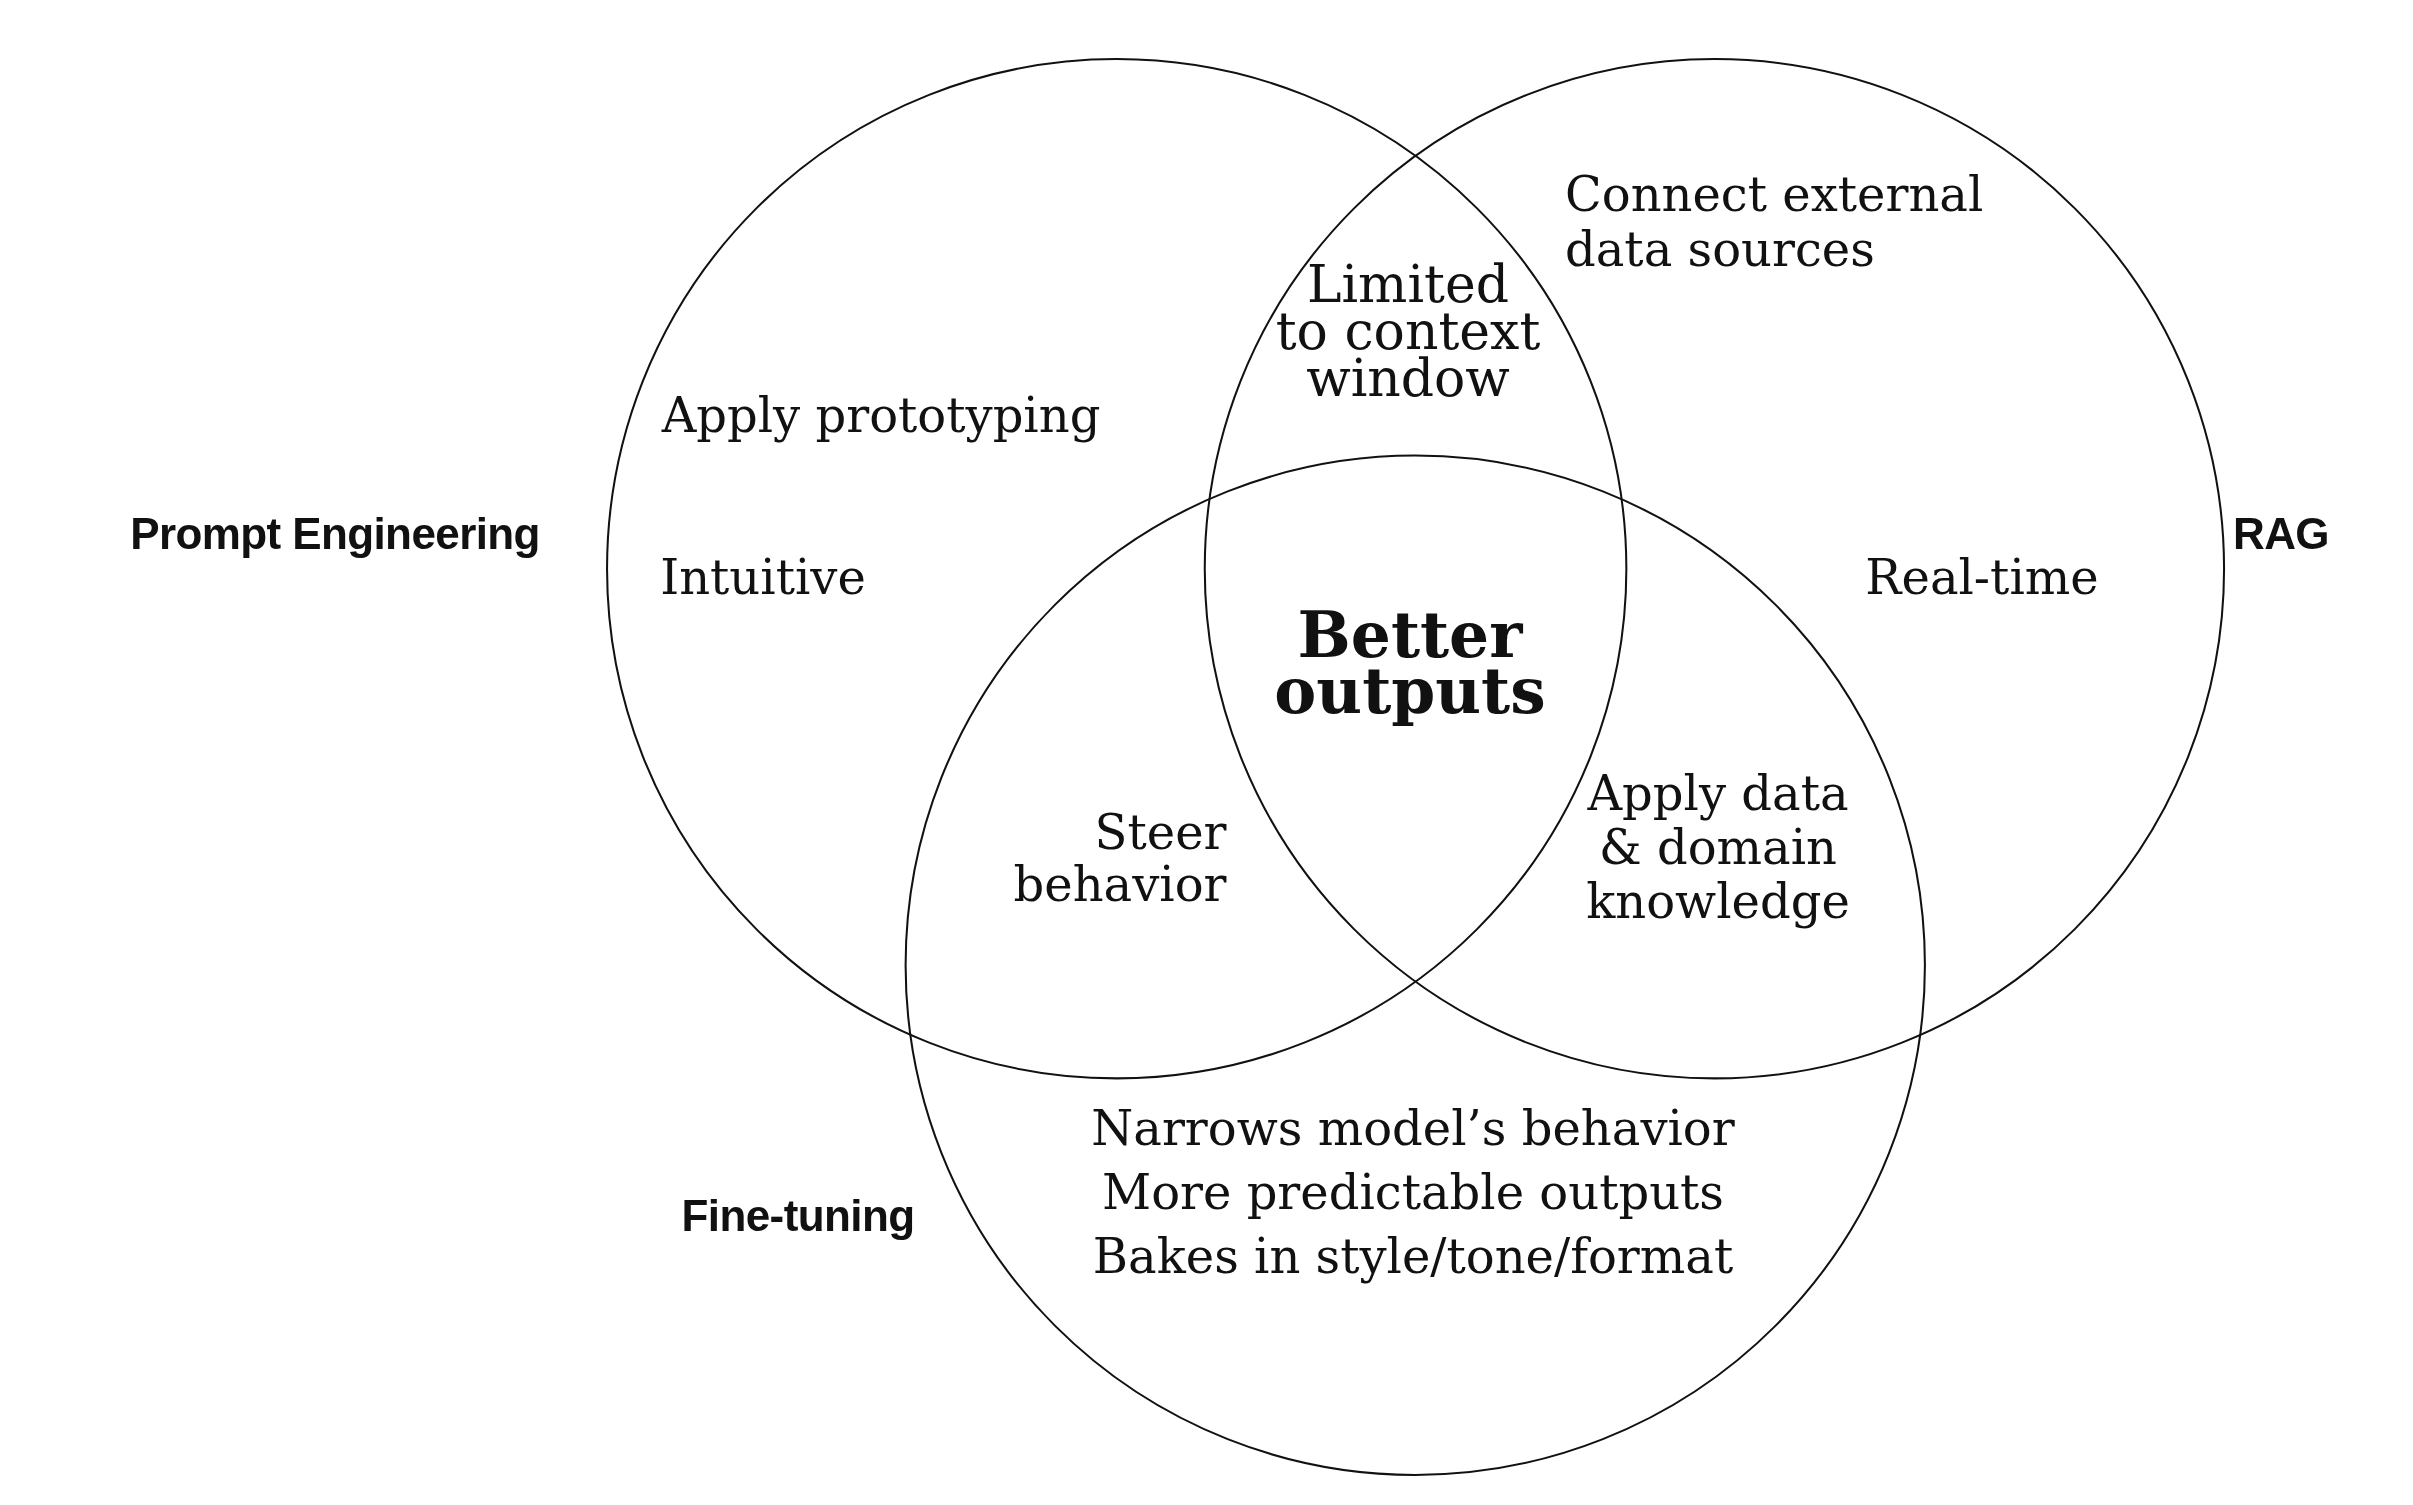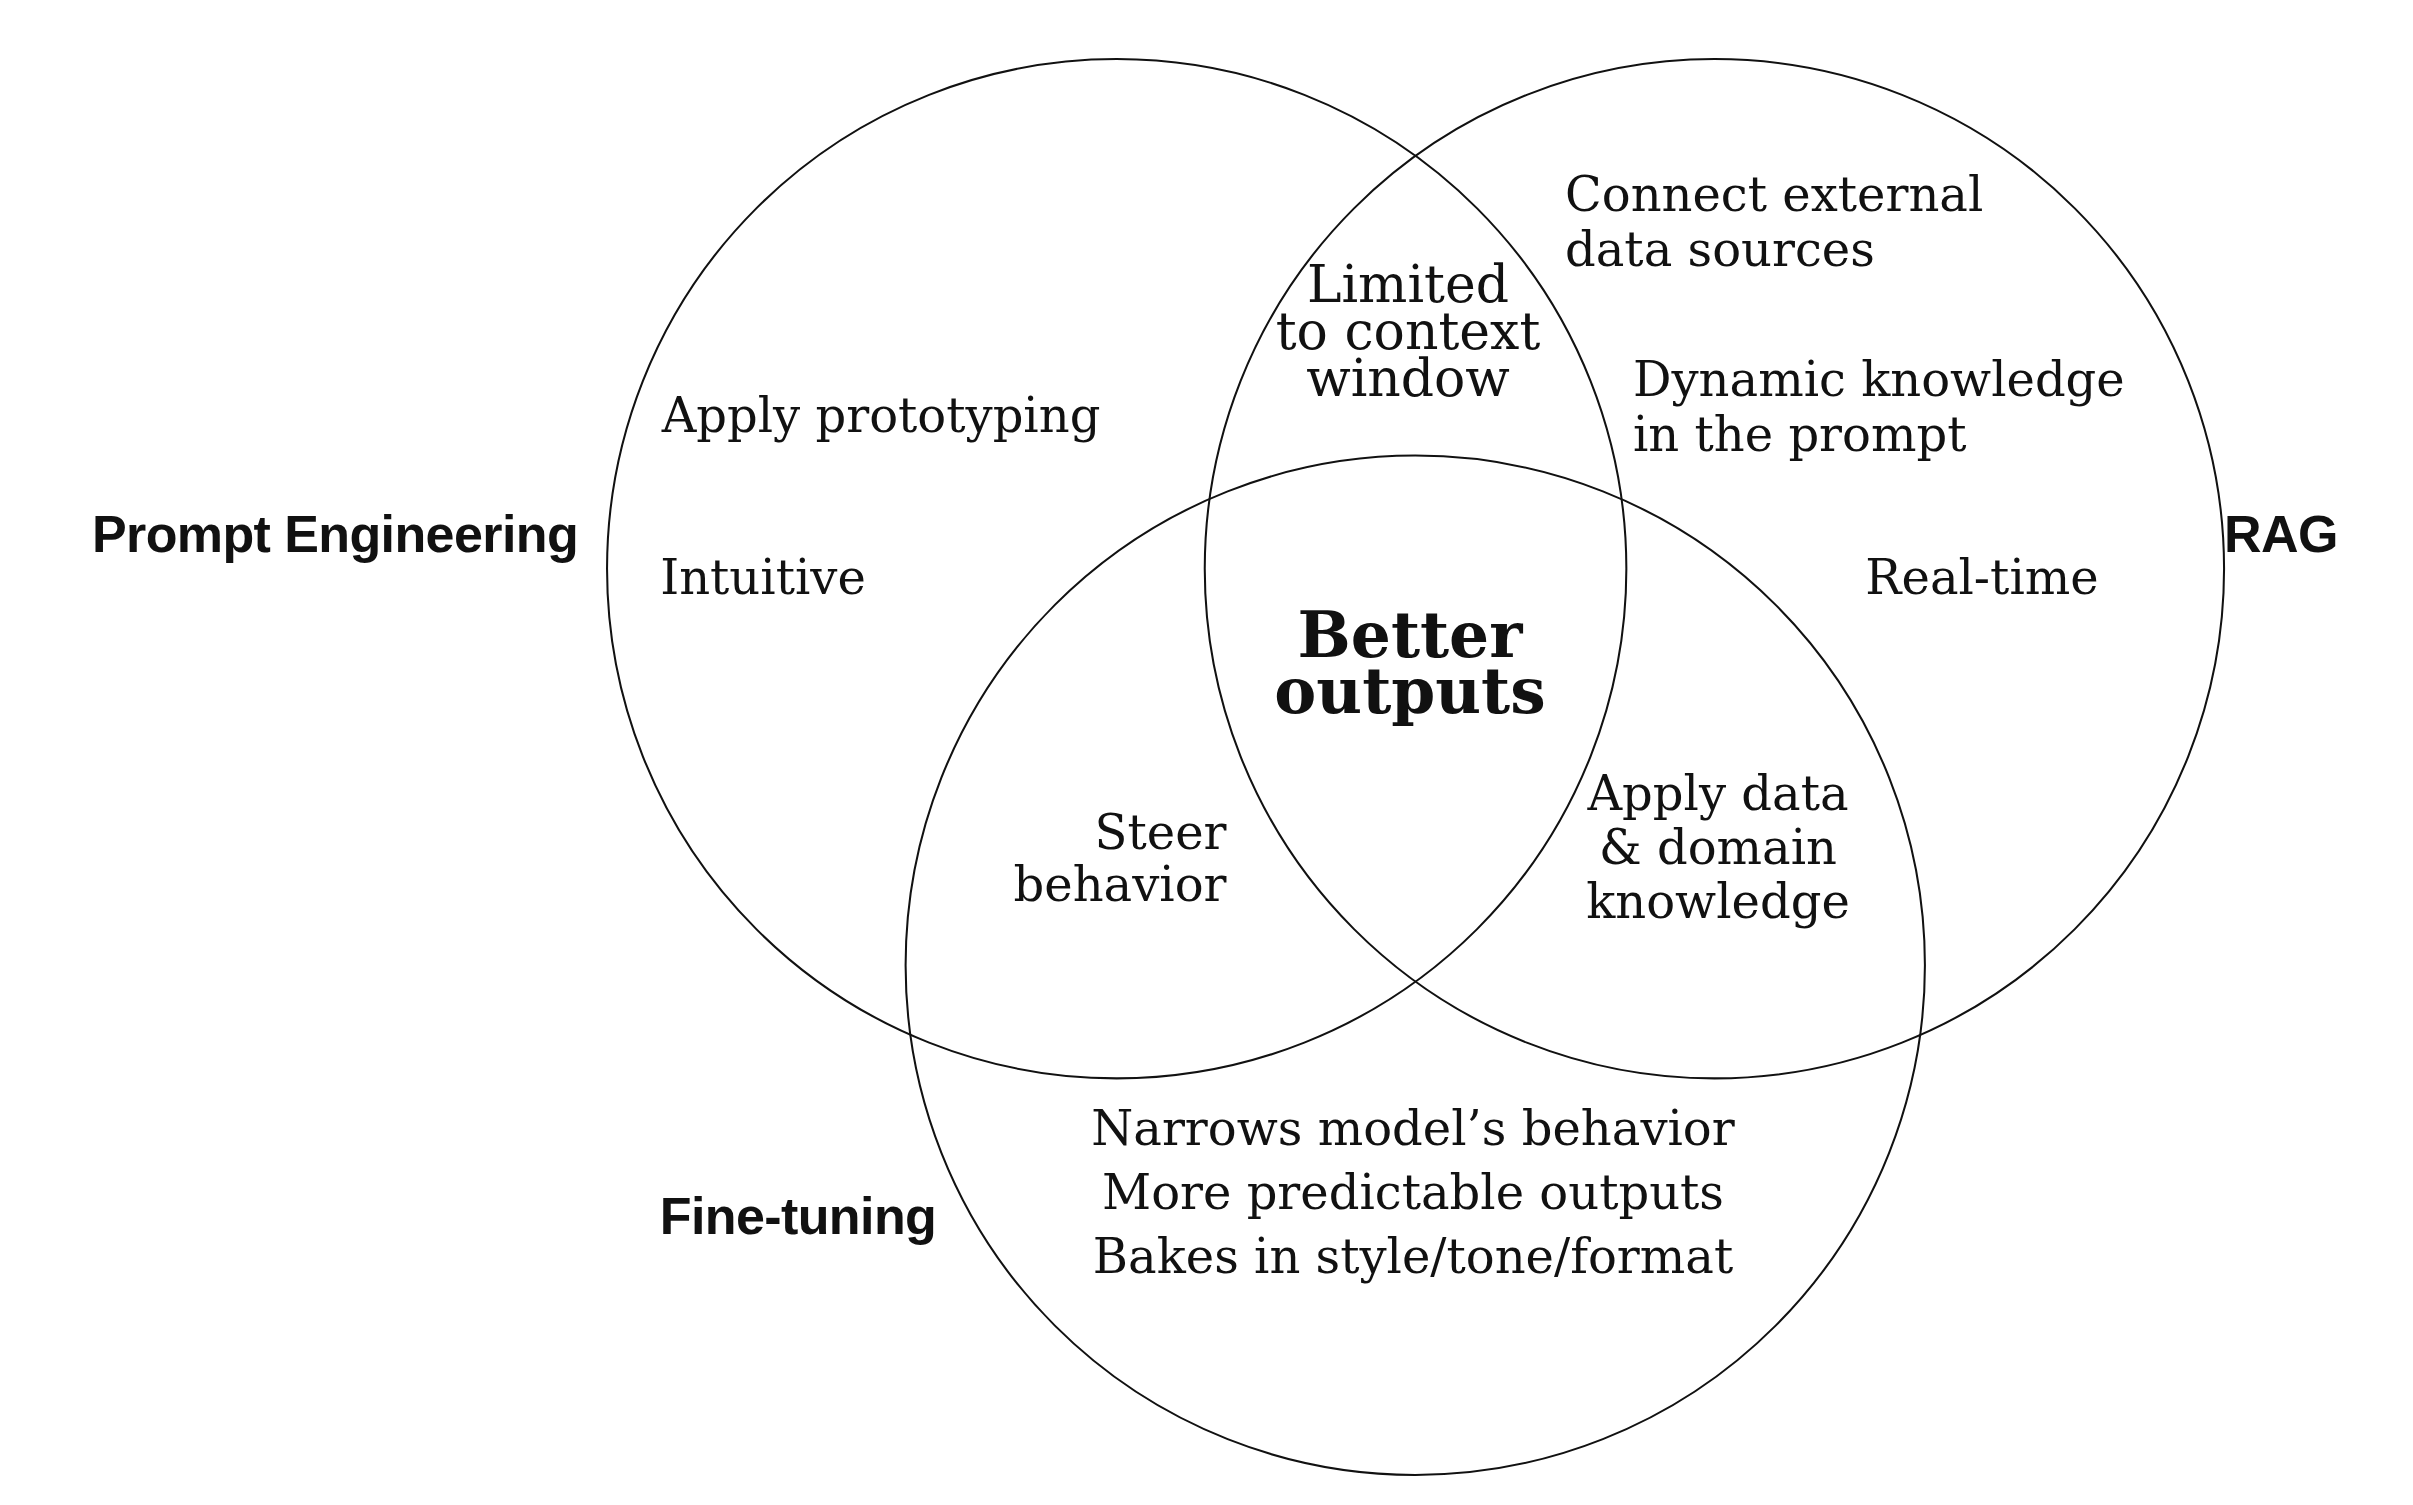--- a/index.html
+++ b/index.html
@@ -53,21 +53,21 @@
   .item.apply { line-height: 54px; }
   .item.notes {
     font-size: 48px;
     line-height: 64px;
   }
   .set-label {
     position: absolute;
     transform: translate(-50%, -50%);
     font-family: "Liberation Sans", sans-serif;
     font-weight: 700;
-    font-size: 52px;
+    font-size: 44px;
     letter-spacing: -0.6px;
     color: #111111;
     white-space: nowrap;
   }
 </style>
 </head>
 <body>
 
 <div id="canvas">
 
@@ -88,22 +88,20 @@
 
   <div class="item" style="left:763px; top:577px;">Intuitive</div>
 
   <div class="item small" style="left:1408px; top:331px;">Limited
 to context
 window</div>
 
   <div class="item left-aligned" style="left:1565px; top:222px;">Connect external
 data sources</div>
 
-  <div class="item left-aligned" style="left:1633px; top:407px;">Dynamic knowledge
-in the prompt</div>
 
   <div class="item" style="left:1982px; top:577px;">Real-time</div>
 
   <div class="item bold" style="left:1410px; top:663px;">Better
 outputs</div>
 
   <div class="item steer" style="left:1120px; top:858px;">Steer
 behavior</div>
 
   <div class="item apply" style="left:1718px; top:847px;">Apply data

